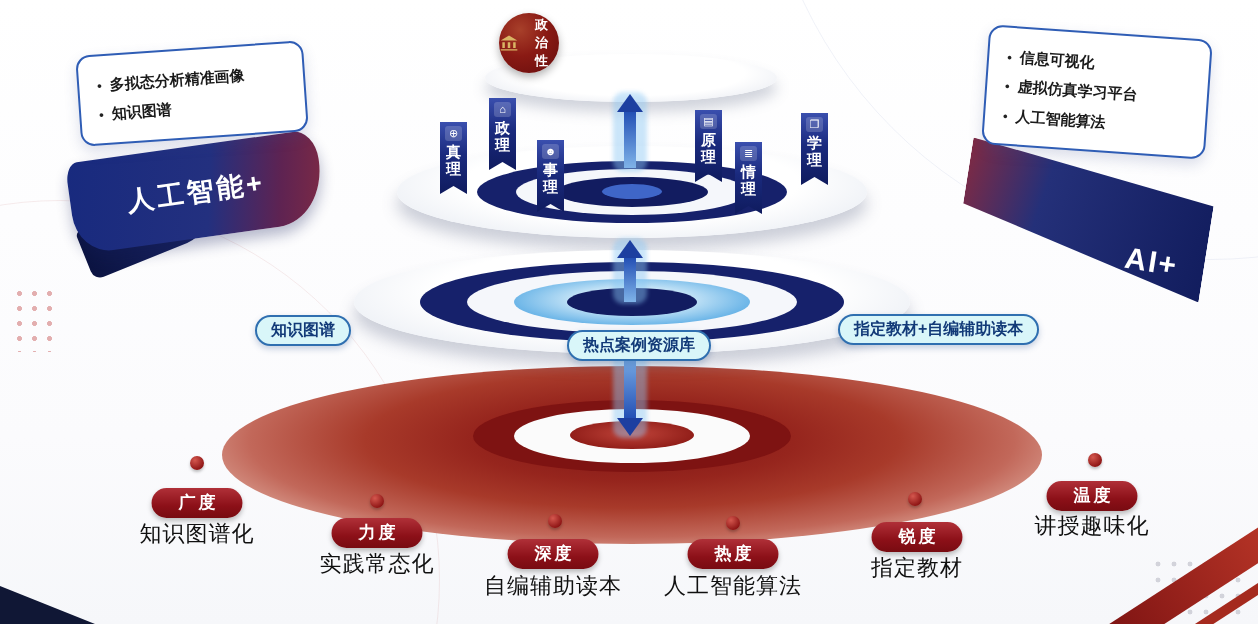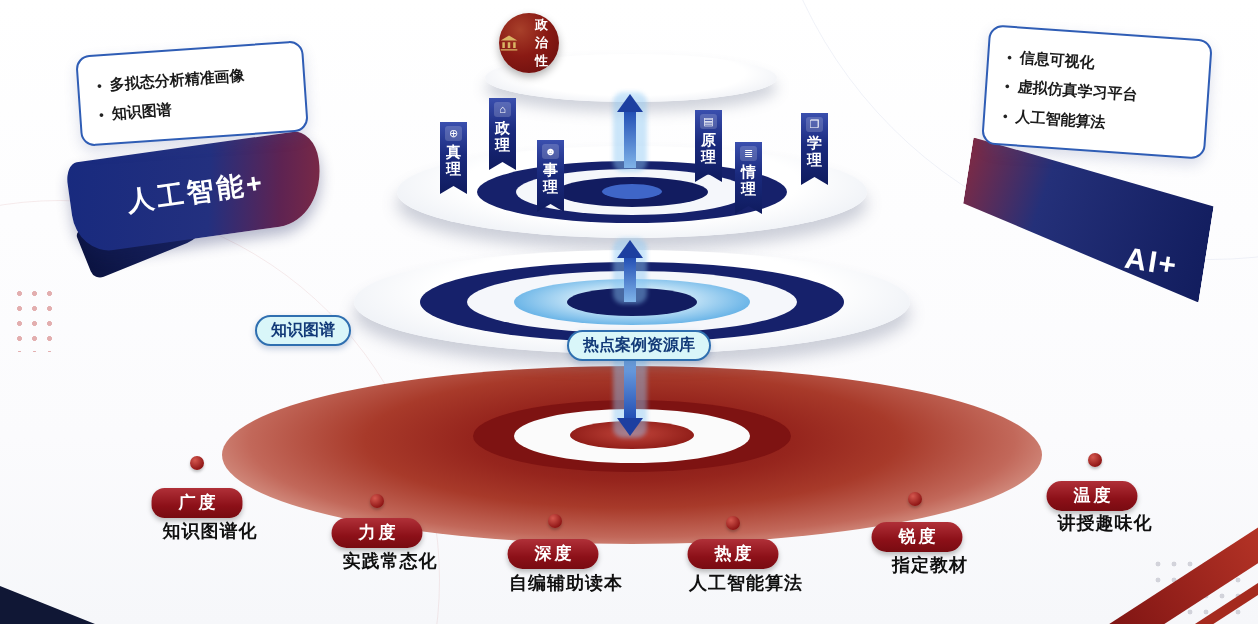--- a/index.html
+++ b/index.html
@@ -105,24 +105,24 @@
   
   .rdot { position:absolute; width:14px; height:14px; border-radius:50%; z-index:4;
     background:radial-gradient(circle at 35% 30%, #d4574e 0%, #8c1313 75%);
     box-shadow:0 2px 3px rgba(0,0,0,.25); }
   .d1{left:190px;top:456px;} .d2{left:370px;top:494px;} .d3{left:548px;top:514px;}
   .d4{left:726px;top:516px;} .d5{left:908px;top:492px;} .d6{left:1088px;top:453px;}
   .bbadge { position:absolute; transform:translateX(-50%); z-index:8; color:#fff;
     font-size:17px; font-weight:bold; letter-spacing:3px; padding:3px 24px 4px 27px;
     border-radius:16px; background:linear-gradient(180deg,#b03038 0%,#8c1018 60%,#780b11 100%);
     box-shadow:0 3px 5px rgba(0,0,0,.25); white-space:nowrap; }
-  .bb1{left:197px;top:488px;border-radius:13px;} .bb2{left:377px;top:518px;} .bb3{left:553px;top:539px;}
+  .bb1{left:197px;top:488px;} .bb2{left:377px;top:518px;} .bb3{left:553px;top:539px;}
   .bb4{left:733px;top:539px;} .bb5{left:917px;top:522px;} .bb6{left:1092px;top:481px;}
-  .bcap { position:absolute; transform:translateX(-50%); z-index:8; font-size:18px;
-    font-weight:700; color:#101010; letter-spacing:1px; white-space:nowrap;margin-left:13px; }
+  .bcap { position:absolute; transform:translateX(-50%); z-index:8; font-size:22px;
+    font-weight:400; color:#101010; letter-spacing:1px; white-space:nowrap; }
   .bc1{left:197px;top:519px;} .bc2{left:377px;top:549px;} .bc3{left:553px;top:571px;}
   .bc4{left:733px;top:571px;} .bc5{left:917px;top:553px;} .bc6{left:1092px;top:511px;}
 
   
   .side-card { position:absolute; background:#fff; border:2px solid #2f5db5; border-radius:14px;
     box-shadow:0 6px 14px rgba(60,80,140,.18); padding:14px 18px; z-index:9; }
   .left-card  { left:78px;  top:48px; width:228px; transform:rotate(-4deg); }
   .right-card { left:985px; top:32px; width:224px; transform:rotate(4deg); }
   .bullet-line { display:flex; align-items:baseline; gap:8px; font-size:15px; font-weight:bold;
     color:#1a1a1a; line-height:1.95; }
@@ -219,20 +219,21 @@
     <span class="glyph">≣</span>
     <span>情理</span>
   </div>
   <div class="ribbon rb6">
     <span class="glyph">❐</span>
     <span>学理</span>
   </div>
 
   <div class="pill p3">知识图谱</div>
   <div class="pill p4">热点案例资源库</div>
+  <div class="pill p5">指定教材+自编辅助读本</div>
 
   <div class="rdot d1"></div>
   <div class="rdot d2"></div>
   <div class="rdot d3"></div>
   <div class="rdot d4"></div>
   <div class="rdot d5"></div>
   <div class="rdot d6"></div>
 
   <div class="bbadge bb1">广度</div>
   <div class="bbadge bb2">力度</div>

